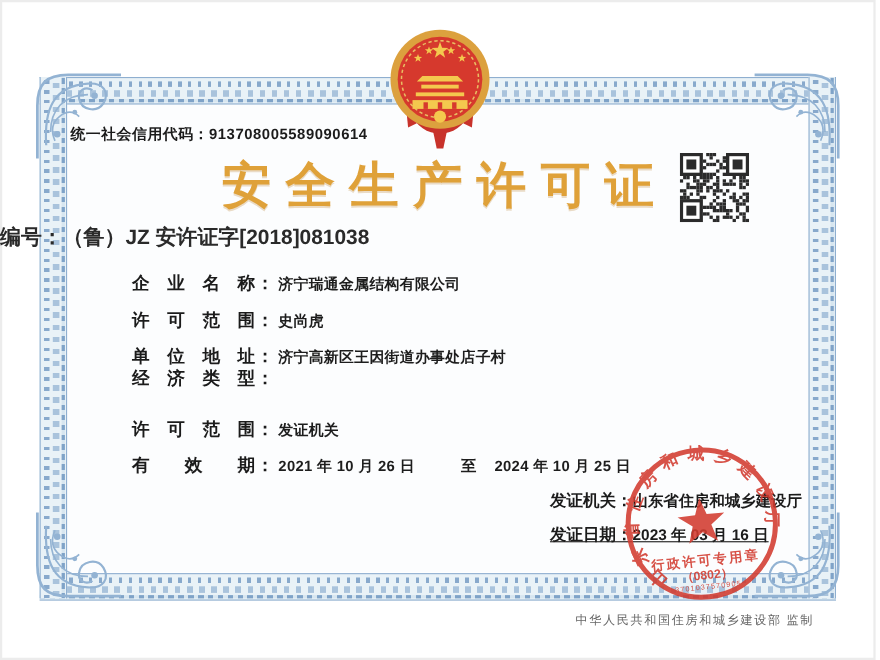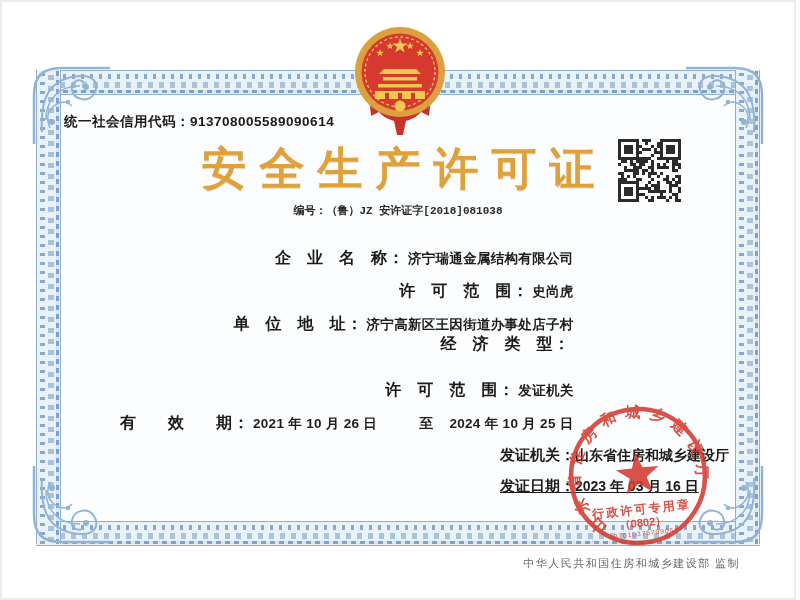--- a/index.html
+++ b/index.html
@@ -50,25 +50,25 @@
   
   .emblem{position:absolute;left:345px;top:24px;z-index:3;}
   .credit-line{position:absolute;left:64px;top:113px;font-size:13.5px;font-weight:700;letter-spacing:.5px;color:#1b1b1b;z-index:3;}
   .title{
     position:absolute;left:0;right:0;top:139px;text-align:center;z-index:3;
     font-size:45px;font-weight:800;color:#dfa139;
     letter-spacing:13px;margin-right:-13px;
     text-shadow:0 1px 0 rgba(180,120,30,.25);
   }
   .qr{position:absolute;left:618px;top:139px;width:63px;height:63px;z-index:3;}
-  .serial-line{position:absolute;left:0;right:0;top:203px;text-align:center;font-size:11px;font-weight:700;color:#2a2a2a;z-index:3;font-family:Liberation Mono, monospace;}
+  .serial-line{position:absolute;left:0;right:0;top:203px;text-align:left;font-size:19px;font-weight:700;color:#2a2a2a;z-index:3;}
   .serial-line .v{font-weight:600;}
 
   .fields{position:absolute;left:120px;top:235px;z-index:3;}
-  .frow{display:flex;align-items:baseline;height:20px;margin-bottom:13px;justify-content:flex-end;}
+  .frow{display:flex;align-items:baseline;height:20px;margin-bottom:13px;}
   .flabel{
     display:inline-block;width:112px;font-size:16px;font-weight:700;color:#1b1b1b;
     text-align:justify;text-align-last:justify;text-justify:inter-character;
   }
   .fcolon{font-size:16px;font-weight:700;color:#1b1b1b;margin:0 4px 0 1px;}
   .fvalue{font-size:13.5px;font-weight:600;color:#1d1d1d;letter-spacing:.3px;margin-top:15px;}
   .to-label{font-size:14px;font-weight:700;margin:0 16px 0 42px;}
 
   .issuer-line,.issue-date-line{position:absolute;left:500px;z-index:4;font-size:15px;font-weight:700;color:#1b1b1b;text-align:right;}
   .issuer-line{top:446px;}

